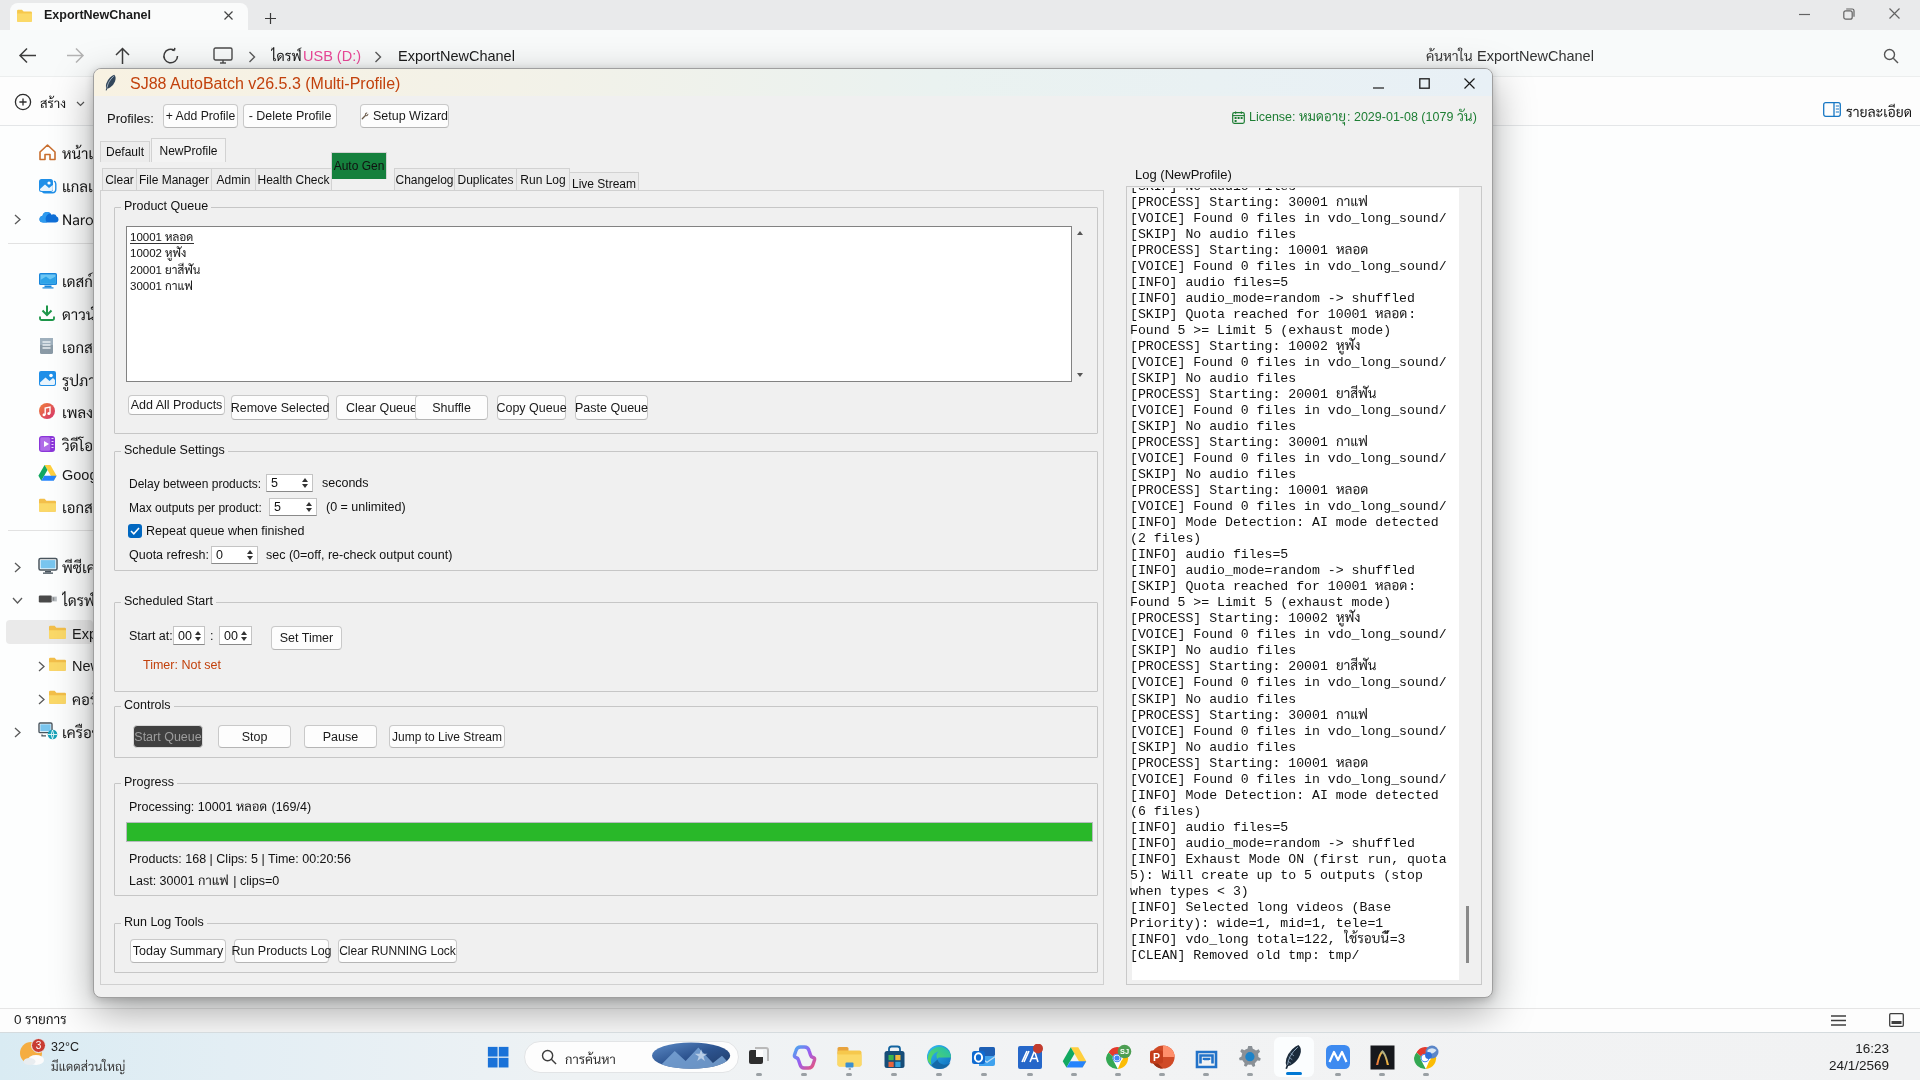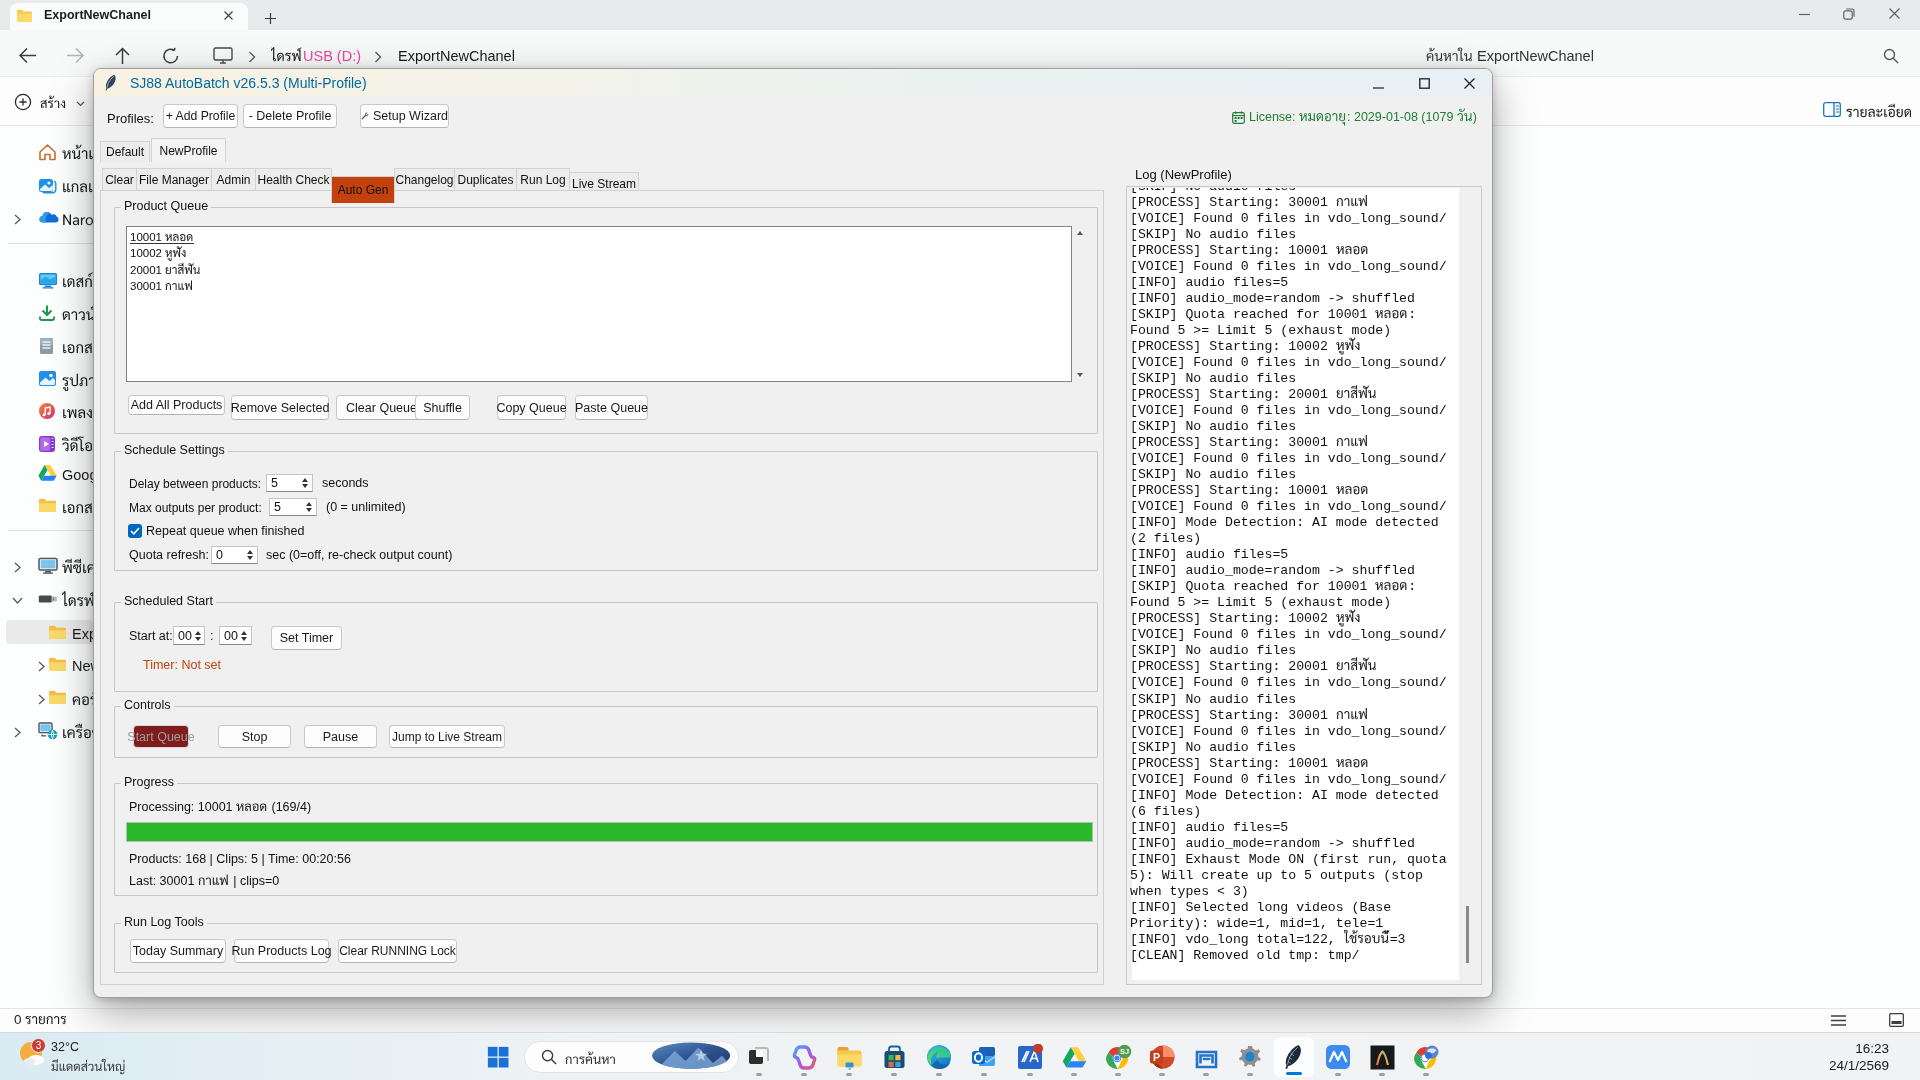--- a/index.html
+++ b/index.html
@@ -263,21 +263,21 @@
 <svg class="abs" style="left:1889px;top:1013px" width="15" height="14" viewBox="0 0 15 14">
     <rect x="0.7" y="0.7" width="13.6" height="12.6" rx="1" fill="none" stroke="#3f3f3f" stroke-width="1.3"></rect>
     <rect x="2.5" y="8" width="10" height="3" fill="#3f3f3f"></rect>
   </svg>
 <div class="abs" style="left:93px;top:68px;width:1400px;height:930px;background:#f0f0f0;border:1px solid #9f9f9f;border-radius:8px;box-shadow:0 14px 40px rgba(0,0,0,0.34), 0 2px 8px rgba(0,0,0,0.18)"></div>
 <div class="abs" style="left:94px;top:69px;width:1398px;height:27px;background:linear-gradient(90deg,#f8f2e2 0%,#f3f2e8 30%,#eaf2f0 60%,#e8f0f6 100%);border-radius:7px 7px 0 0"></div>
 <div class="abs" style="left:104px;top:74px"><svg width="13" height="17" viewBox="0 0 13 17">
       <path d="M10.2 0.8 Q12.6 3.2 11 7.4 Q9.6 11 6.4 13.2 Q4.6 14.4 3.4 14.6 L2.6 16.4 L1.6 16.2 L2.3 14.4 Q1.4 12.6 2.2 9.8 Q3.2 6.4 6 3.6 Q8.4 1.4 10.2 0.8 Z" fill="#32465a"></path>
       <path d="M9.8 2.2 Q6.6 4.8 4.8 8.2 Q3.4 11 3.1 13.6" stroke="#b8c6d4" stroke-width="0.8" fill="none"></path>
     </svg></div>
-<div class="abs" style="left:130px;top:75px;font-size:14px;color:#0369a1">SJ88 AutoBatch v26.5.3 (Multi-Profile)</div>
+<div class="abs" style="left:130px;top:75px;font-size:16px;color:#c2410c">SJ88 AutoBatch v26.5.3 (Multi-Profile)</div>
 <svg class="abs" style="left:1373px;top:83px" width="11" height="11" viewBox="0 0 11 11">
     <path d="M0 5 L11 5" stroke="#1a1a1a" stroke-width="1.2"></path>
   </svg>
 <svg class="abs" style="left:1419px;top:78px" width="11" height="11" viewBox="0 0 11 11">
     <rect x="0.8" y="0.8" width="9.4" height="9.4" fill="none" stroke="#1a1a1a" stroke-width="1.3"></rect>
   </svg>
 <svg class="abs" style="left:1464px;top:78px" width="11" height="11" viewBox="0 0 11 11">
     <path d="M0.5 0.5 L10.5 10.5 M10.5 0.5 L0.5 10.5" stroke="#1a1a1a" stroke-width="1.2"></path>
   </svg>
 <div class="lbl" style="left:107px;top:111px;font-size:13px;color:#111">Profiles:</div>
@@ -309,21 +309,21 @@
       </svg>
     </span>
     <span>)</span>
   </div>
 <div class="tab" style="left:100px;top:141px;width:50px;height:21px;border-bottom:none">Default</div>
 <div class="tab" style="left:151px;top:138px;width:75px;height:24px;background:#f3f3f3;border-bottom:none;z-index:2">NewProfile</div>
 <div class="tab" style="left:102px;top:168px;width:35px;height:23px;border-bottom:none">Clear</div>
 <div class="tab" style="left:136px;top:168px;width:76px;height:23px;border-bottom:none">File Manager</div>
 <div class="tab" style="left:211px;top:168px;width:45px;height:23px;border-bottom:none">Admin</div>
 <div class="tab" style="left:255px;top:168px;width:77px;height:23px;border-bottom:none">Health Check</div>
-<div class="tab" style="left:331px;top:176px;width:64px;height:27px;background:#c2410c;border-bottom:none;z-index:3">Auto Gen</div>
+<div class="tab" style="left:331px;top:152px;width:56px;height:27px;background:#15803d;border-bottom:none;z-index:3">Auto Gen</div>
 <div class="tab" style="left:394px;top:168px;width:61px;height:23px;border-bottom:none">Changelog</div>
 <div class="tab" style="left:454px;top:168px;width:63px;height:23px;border-bottom:none">Duplicates</div>
 <div class="tab" style="left:516px;top:168px;width:54px;height:23px;border-bottom:none">Run Log</div>
 <div class="tab" style="left:569px;top:172px;width:70px;height:23px;border-bottom:none">Live Stream</div>
 <div class="abs" style="left:100px;top:190px;width:1004px;height:795px;border:1px solid #d0d0d0;background:#f0f0f0"></div>
 <div class="abs" style="left:1126px;top:186px;width:356px;height:799px;border:1px solid #c9c9c9"></div>
 <div class="grplab" style="left:1132px;top:167px;font-size:13px">Log (NewProfile)</div>
 <div class="grp" style="left:114px;top:207px;width:984px;height:227px"></div>
 <div class="grplab" style="left:121px;top:199px">Product Queue</div>
 <div class="abs" style="left:126px;top:226px;width:946px;height:156px;background:#fff;border:1px solid #828282"></div>
@@ -338,21 +338,21 @@
       </svg></span></div>
 <div class="abs" style="left:1077px;top:231px">
     <div class="tri-u" style="border-bottom-color:#555"></div>
   </div>
 <div class="abs" style="left:1077px;top:373px">
     <div class="tri-d" style="border-top-color:#555"></div>
   </div>
 <div class="btn" style="left:128px;top:395px;width:97px;height:20px">Add All Products</div>
 <div class="btn" style="left:231px;top:395px;width:98px;height:25px">Remove Selected</div>
 <div class="btn" style="left:336px;top:395px;width:91px;height:25px">Clear Queue</div>
-<div class="btn" style="left:415px;top:395px;width:55px;height:25px">Shuffle</div>
+<div class="btn" style="left:415px;top:395px;width:73px;height:25px">Shuffle</div>
 <div class="btn" style="left:497px;top:395px;width:69px;height:25px">Copy Queue</div>
 <div class="btn" style="left:575px;top:395px;width:73px;height:25px">Paste Queue</div>
 <div class="grp" style="left:114px;top:451px;width:984px;height:120px"></div>
 <div class="grplab" style="left:121px;top:443px">Schedule Settings</div>
 <div class="lbl" style="left:129px;top:477px;font-size:12px">Delay between products:</div>
 <div class="spin" style="left:266px;top:474px;width:47px;height:18px">
     <div class="v">5</div>
     <div class="ar">
       <div class="tri-u"></div>
       <div class="tri-d"></div>
@@ -397,21 +397,21 @@
     <div class="v">00</div>
     <div class="ar">
       <div class="tri-u"></div>
       <div class="tri-d"></div>
     </div>
   </div>
 <div class="btn" style="left:271px;top:626px;width:71px;height:24px">Set Timer</div>
 <div class="lbl" style="left:143px;top:658px;color:#c2410c">Timer: Not set</div>
 <div class="grp" style="left:114px;top:706px;width:984px;height:52px"></div>
 <div class="grplab" style="left:121px;top:698px">Controls</div>
-<div class="btn" style="left:133px;top:725px;width:56px;height:23px;color:#9d9d9d;background:#7f1d1d;border-color:#d8d8d8">Start Queue</div>
+<div class="btn" style="left:133px;top:725px;width:70px;height:23px;color:#9d9d9d;background:#404040;border-color:#d8d8d8">Start Queue</div>
 <div class="btn" style="left:218px;top:725px;width:73px;height:23px">Stop</div>
 <div class="btn" style="left:304px;top:725px;width:73px;height:23px">Pause</div>
 <div class="btn" style="left:389px;top:725px;width:116px;height:23px;font-size:12px">Jump to Live Stream</div>
 <div class="grp" style="left:114px;top:783px;width:984px;height:113px"></div>
 <div class="grplab" style="left:121px;top:775px">Progress</div>
 <div class="lbl" style="left:129px;top:800px">Processing: 10001 <span style="display:inline-block;width:32px;height:7px;position:relative"><svg width="32" height="19" viewBox="0 -14.0 32 19" style="position:absolute;left:0;top:-7.0px">
         <path d="M6.97 -5.19Q7.31 -4.78 7.31 -4.08L7.31 0.00L6.20 0.00L6.20 -4.08Q6.20 -4.69 5.86 -4.69Q5.59 -4.69 5.30 -4.19L2.97 0.00L1.98 0.00L1.98 -5.03Q1.80 -4.97 1.61 -4.97Q1.05 -4.97 0.67 -5.34Q0.30 -5.70 0.30 -6.31Q0.30 -6.88 0.69 -7.25Q1.08 -7.62 1.67 -7.62Q2.30 -7.62 2.70 -7.23Q3.09 -6.84 3.09 -6.23L3.09 -2.72Q3.09 -2.28 3.04 -1.95Q2.98 -1.62 2.98 -1.55L4.67 -4.64Q4.97 -5.16 5.30 -5.31Q5.09 -5.50 4.99 -5.75Q4.89 -6.00 4.89 -6.31Q4.89 -6.88 5.26 -7.25Q5.62 -7.62 6.22 -7.62Q6.80 -7.62 7.17 -7.25Q7.55 -6.88 7.55 -6.31Q7.55 -5.94 7.39 -5.65Q7.23 -5.36 6.97 -5.19ZM1.62 -5.69Q1.89 -5.69 2.06 -5.86Q2.23 -6.03 2.23 -6.30Q2.23 -6.55 2.06 -6.73Q1.89 -6.91 1.62 -6.91Q1.36 -6.91 1.19 -6.73Q1.02 -6.55 1.02 -6.30Q1.02 -6.03 1.19 -5.86Q1.36 -5.69 1.62 -5.69ZM5.61 -6.30Q5.61 -6.03 5.78 -5.86Q5.95 -5.69 6.22 -5.69Q6.48 -5.69 6.66 -5.86Q6.83 -6.03 6.83 -6.30Q6.83 -6.55 6.66 -6.73Q6.48 -6.91 6.22 -6.91Q5.95 -6.91 5.78 -6.73Q5.61 -6.55 5.61 -6.30ZM14.84 -5.38L14.84 0.00L13.75 0.00L13.75 -3.06Q13.75 -3.64 13.20 -3.98Q12.64 -4.31 11.94 -4.31Q11.25 -4.31 10.78 -3.98Q10.31 -3.66 10.31 -3.06L10.31 -2.45Q10.52 -2.52 10.70 -2.52Q11.27 -2.52 11.63 -2.15Q12.00 -1.78 12.00 -1.19Q12.00 -0.61 11.62 -0.24Q11.23 0.12 10.62 0.12Q10.00 0.12 9.61 -0.26Q9.22 -0.64 9.22 -1.25L9.22 -3.06Q9.22 -3.72 9.57 -4.19Q9.92 -4.66 10.52 -4.91Q11.12 -5.16 11.86 -5.16Q12.39 -5.16 12.90 -4.99Q13.41 -4.83 13.75 -4.45L13.75 -5.42Q13.75 -6.02 13.23 -6.37Q12.72 -6.72 11.86 -6.72Q11.02 -6.72 10.46 -6.38Q9.91 -6.05 9.78 -5.47L8.72 -5.47Q8.81 -6.47 9.66 -7.05Q10.50 -7.62 11.86 -7.62Q13.23 -7.62 14.04 -7.02Q14.84 -6.41 14.84 -5.38ZM10.69 -1.81Q10.41 -1.81 10.23 -1.63Q10.06 -1.45 10.06 -1.20Q10.06 -0.94 10.23 -0.76Q10.41 -0.58 10.69 -0.58Q10.94 -0.58 11.11 -0.76Q11.28 -0.94 11.28 -1.20Q11.28 -1.45 11.11 -1.63Q10.94 -1.81 10.69 -1.81ZM22.48 -5.38L22.48 -1.72Q22.48 -0.84 21.77 -0.36Q21.05 0.12 19.77 0.12Q18.48 0.12 17.78 -0.36Q17.08 -0.84 17.08 -1.72L17.08 -3.80Q17.08 -4.39 17.47 -4.77Q17.86 -5.16 18.47 -5.16Q19.08 -5.16 19.46 -4.80Q19.84 -4.44 19.84 -3.84Q19.84 -3.27 19.48 -2.90Q19.11 -2.53 18.55 -2.53Q18.38 -2.53 18.17 -2.59L18.17 -1.81Q18.17 -1.31 18.60 -1.04Q19.03 -0.77 19.80 -0.77Q20.58 -0.77 20.98 -1.05Q21.38 -1.34 21.38 -1.86L21.38 -5.38Q21.38 -6.00 20.86 -6.36Q20.34 -6.72 19.50 -6.72Q18.69 -6.72 18.12 -6.38Q17.55 -6.05 17.44 -5.47L16.38 -5.47Q16.47 -6.47 17.34 -7.05Q18.20 -7.62 19.53 -7.62Q20.88 -7.62 21.68 -7.01Q22.48 -6.39 22.48 -5.38ZM17.92 -3.84Q17.92 -3.59 18.09 -3.42Q18.25 -3.25 18.53 -3.25Q18.80 -3.25 18.96 -3.42Q19.12 -3.59 19.12 -3.84Q19.12 -4.11 18.96 -4.28Q18.80 -4.45 18.53 -4.45Q18.25 -4.45 18.09 -4.28Q17.92 -4.11 17.92 -3.84ZM30.17 -4.98L30.17 0.00L29.06 0.00L29.06 -4.91Q29.06 -5.77 28.55 -6.24Q28.05 -6.72 27.16 -6.72Q26.48 -6.72 26.02 -6.46Q25.55 -6.20 25.31 -5.80Q25.08 -5.39 25.08 -4.95Q25.08 -4.67 25.15 -4.33Q25.22 -3.98 25.36 -3.42Q25.48 -2.91 25.55 -2.58Q25.62 -2.25 25.62 -1.98L25.62 -1.73Q25.89 -2.14 26.62 -2.78L26.92 -3.06Q26.48 -3.14 26.22 -3.45Q25.95 -3.75 25.95 -4.20Q25.95 -4.69 26.28 -5.02Q26.61 -5.34 27.12 -5.34Q27.64 -5.34 27.98 -5.02Q28.31 -4.69 28.31 -4.16Q28.31 -3.67 28.01 -3.24Q27.70 -2.81 27.08 -2.19Q26.42 -1.55 26.08 -1.06Q25.73 -0.58 25.67 0.00L24.58 0.00L24.58 -1.81Q24.58 -2.11 24.33 -3.09Q24.17 -3.72 24.08 -4.16Q23.98 -4.61 23.98 -4.97Q23.98 -5.69 24.36 -6.30Q24.73 -6.91 25.46 -7.27Q26.19 -7.62 27.16 -7.62Q28.56 -7.62 29.37 -6.92Q30.17 -6.22 30.17 -4.98ZM27.12 -3.64Q27.38 -3.64 27.52 -3.80Q27.67 -3.95 27.67 -4.20Q27.67 -4.45 27.52 -4.60Q27.38 -4.75 27.12 -4.75Q26.88 -4.75 26.73 -4.60Q26.58 -4.45 26.58 -4.20Q26.58 -3.95 26.73 -3.80Q26.88 -3.64 27.12 -3.64Z" fill="#1a1a1a"></path>
       </svg></span> (169/4)</div>
 <div class="abs" style="left:126px;top:822px;width:967px;height:20px;background:#e6e6e6;border:1px solid #b6bcbe"></div>
 <div class="abs" style="left:127px;top:823px;width:965px;height:18px;background:#29b829"></div>

